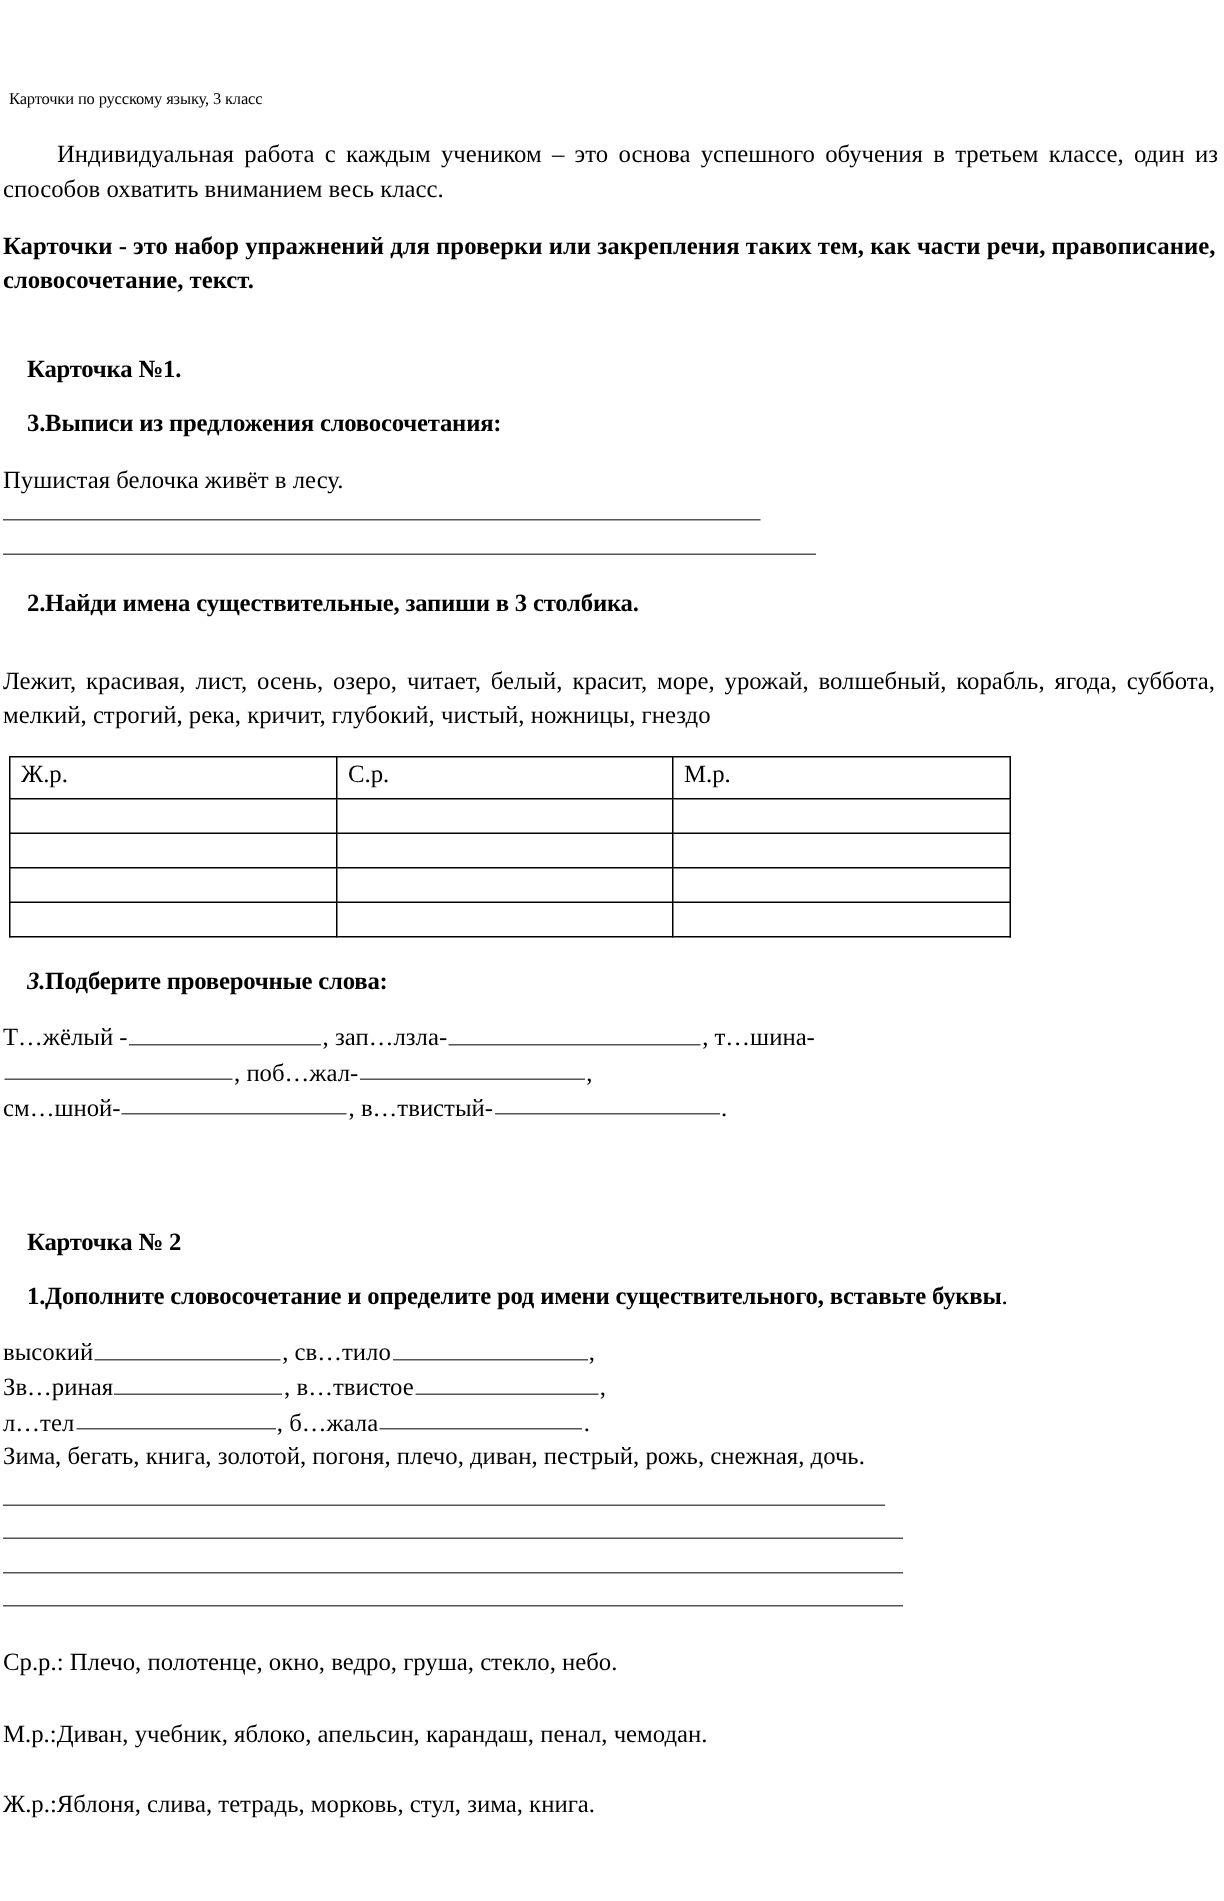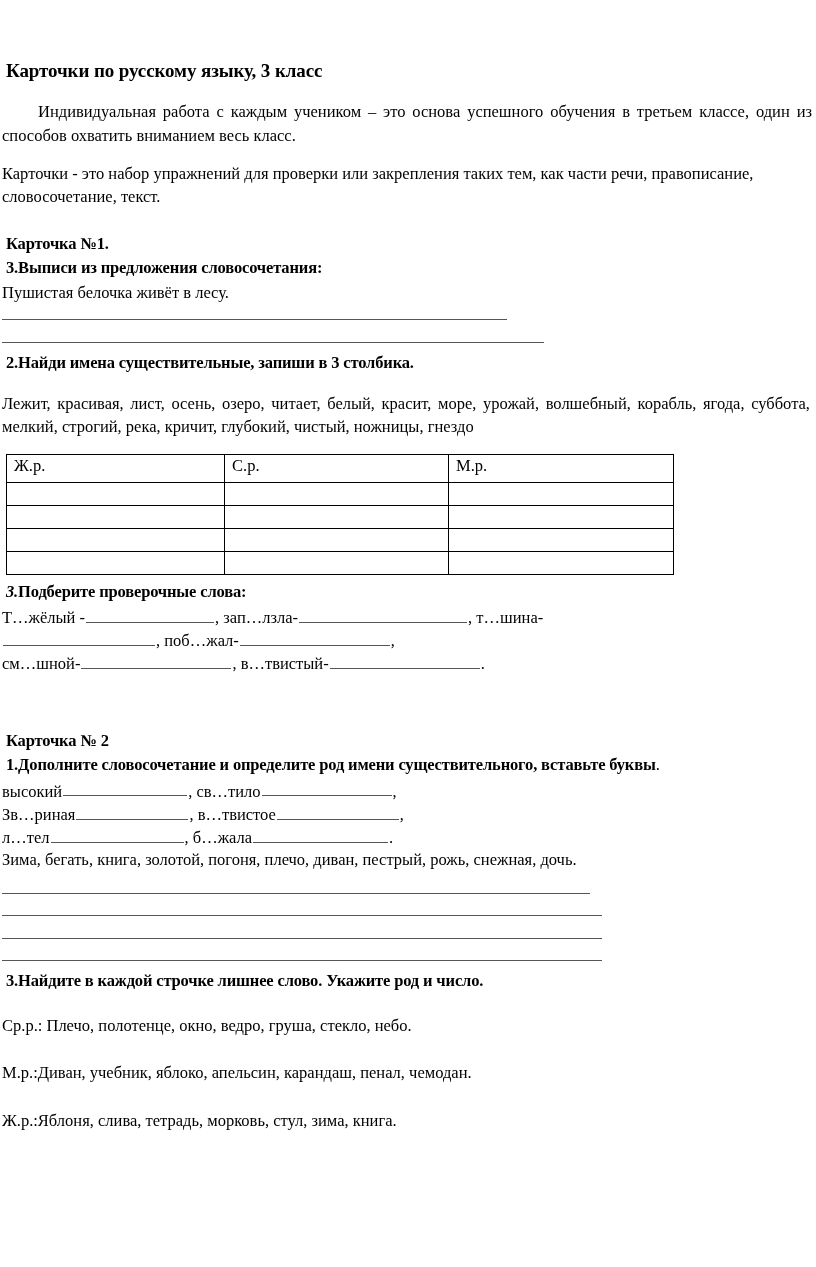--- a/index.html
+++ b/index.html
@@ -25,41 +25,41 @@
   }
   .doc {
     position: absolute;
     left: 2px;
     top: 60px;
     width: 810px;
   }
 
   
   .h-title {
-    font-weight: bold;
-    font-size: 19px;
+    font-weight: normal;
+    font-size: 11px;
     line-height: 1.18;
     margin: 0 0 18px 4px;
     letter-spacing: -0.1px;
   }
   .para {
     font-size: 16.5px;
     line-height: 1.40;
     margin: 0 0 15px 0;
     text-align: justify;
     text-justify: inter-word;
   }
   .para.indent { text-indent: 36px; margin-top: 16px; }
-  .para.nojust { text-align: left; }
+  .para.nojust { text-align: left; font-weight: bold; }
 
   .bold-line {
     font-weight: bold;
     font-size: 16.5px;
     line-height: 1.22;
-    margin: 4px;
+    margin: 16px;
     letter-spacing: -0.15px;
   }
   .ital-line {
     font-size: 16.5px;
     line-height: 1.30;
     margin: 0;
   }
   .ital-just {
     font-size: 16.5px;
     line-height: 1.40;
@@ -228,21 +228,20 @@
       <div style="height:21px"></div>
       <div class="rule" style="width:600px"></div>
       <div style="height:22px"></div>
       <div class="rule" style="width:600px"></div>
       <div style="height:21px"></div>
       <div class="rule" style="width:600px"></div>
     </div>
 
     <div style="height:6px"></div>
 
-    <div class="bold-line">3.Найдите в каждой строчке лишнее слово. Укажите  род и число.</div>
 
     <div style="height:20px"></div>
     <div class="ital-line">Ср.р.: Плечо, полотенце, окно, ведро, груша, стекло, небо.</div>
     <div style="height:26px"></div>
     <div class="ital-line">М.р.:Диван, учебник, яблоко, апельсин, карандаш, пенал, чемодан.</div>
     <div style="height:26px"></div>
     <div class="ital-line">Ж.р.:Яблоня, слива, тетрадь, морковь, стул, зима, книга.</div>
 
   </div>
 </div>

